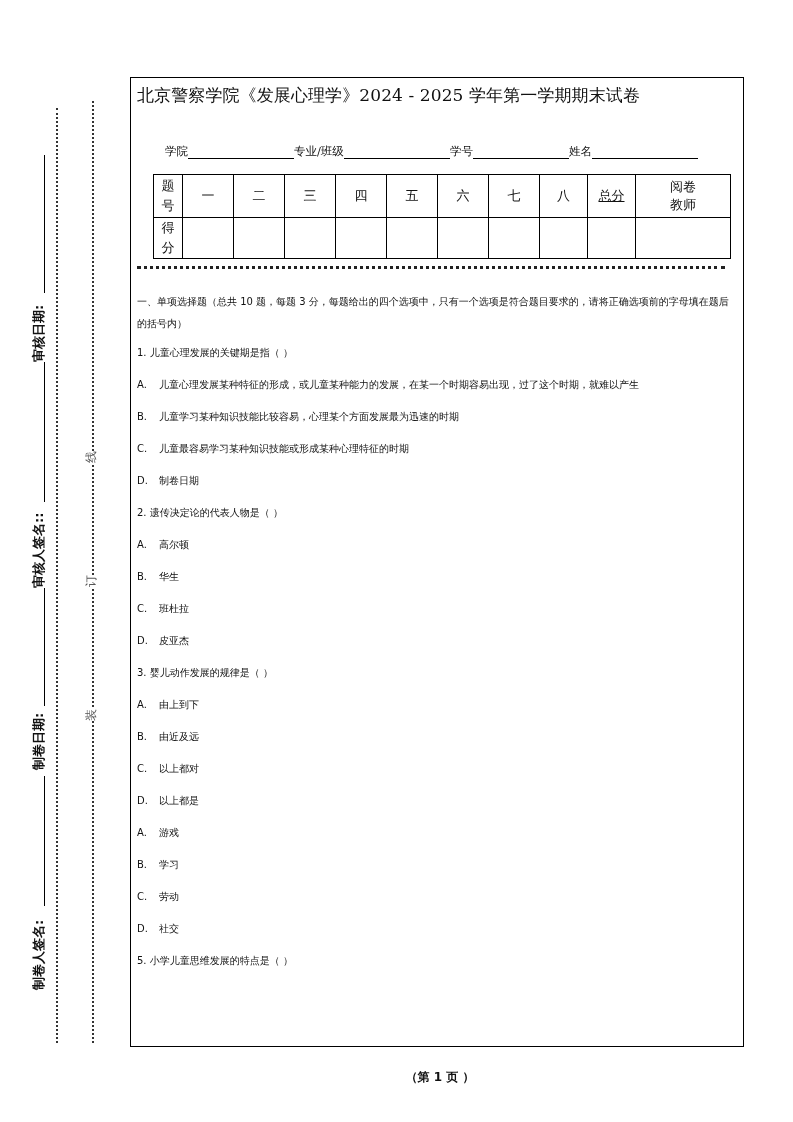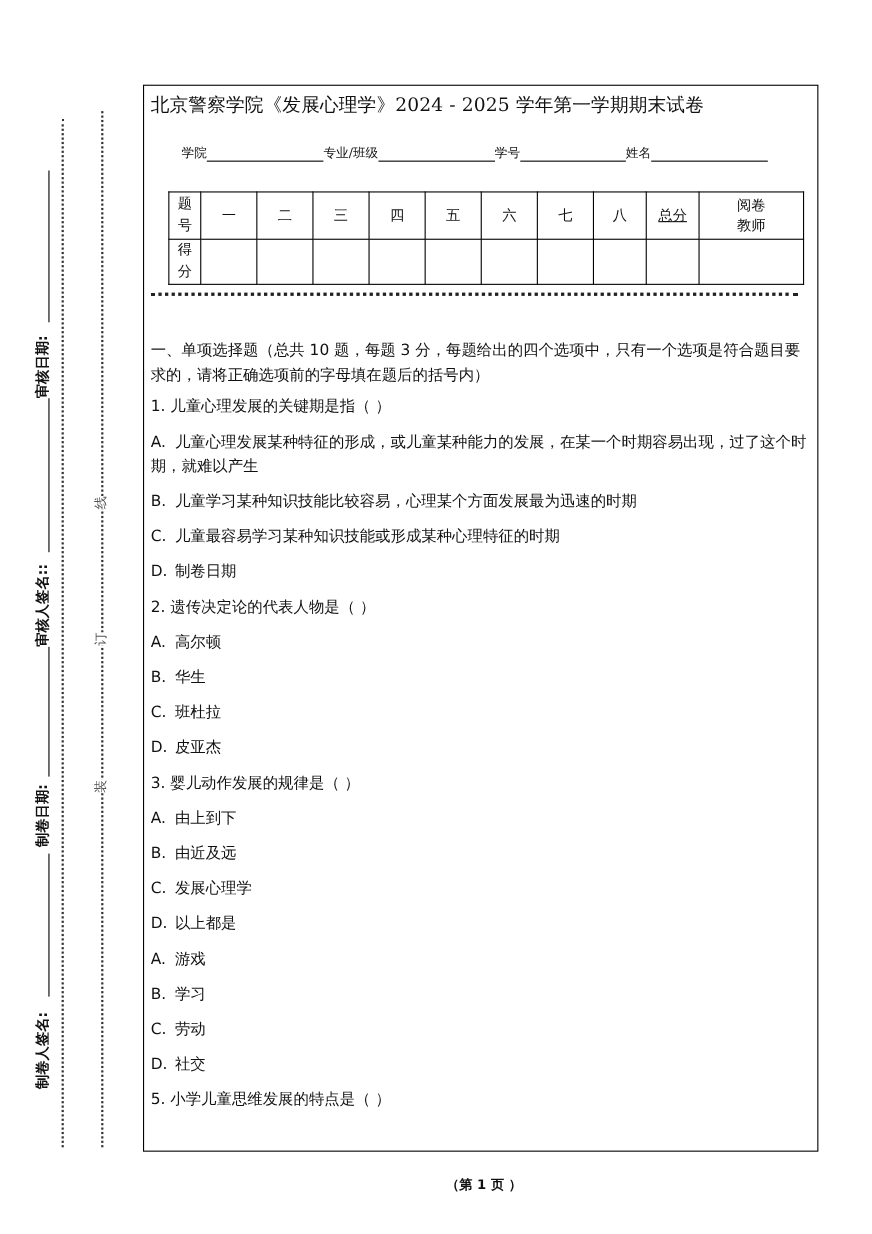--- a/index.html
+++ b/index.html
@@ -18,34 +18,34 @@
   .sig-line { position: absolute; left: 44px; width: 0; border-left: 1px solid #000; }
 
   
   .frame { position: absolute; left: 130px; top: 77px; width: 614px; height: 970px;
            border: 1.5px solid #000; box-sizing: border-box; }
 
   .title { position: absolute; left: 6px; top: 6px; width: 600px; white-space: nowrap;
            font-size: 17px; letter-spacing: 0.1px; }
 
   .info-row { position: absolute; left: 34px; top: 54px; font-size: 11.5px; display: flex; align-items: flex-end; }
-  .info-row .lbl { white-space: nowrap; }
+  .info-row .lbl { white-space: nowrap; margin-top: 12px; }
   .info-row .blank { display: inline-block; border-bottom: 1px solid #000; height: 14px; }
 
   table.score { position: absolute; left: 22px; top: 96px; border-collapse: collapse;
                 font-size: 13px; }
   table.score td { border: 1px solid #000; text-align: center; padding: 0; }
   table.score tr.r1 td { height: 42px; }
   table.score tr.r2 td { height: 40px; }
   table.score td.vert { width: 28px; line-height: 20px; font-size: 13px; }
 
   .dotline { position: absolute; left: 6px; top: 188px; width: 588px; border-top: 3px dotted #222; }
 
-  .content { position: absolute; left: 6px; top: 230px; width: 600px;
-             font-size: 14px; font-family: "DejaVu Sans", sans-serif; }
+  .content { position: absolute; left: 6px; top: 213px; width: 600px;
+             font-size: 10px; font-family: "DejaVu Sans", sans-serif; }
   .content p { margin: 0; }
   .section-head { line-height: 22px; }
   .q { margin-top: 7px !important; line-height: 22px; }
   .opt { margin-top: 10px !important; line-height: 22px; }
   .opt.wrap { line-height: 22px; }
   .content .key { display: inline-block; width: 22px; }
 
   .footer { position: absolute; left: 0; top: 1069px; width: 880px; text-align: center;
             font-size: 12px; font-weight: bold; font-family: "DejaVu Sans", sans-serif; }
 </style>
@@ -135,21 +135,21 @@
 
     <p class="opt">2. 遗传决定论的代表人物是（   ）</p>
     <p class="opt"><span class="key">A.</span><span>高尔顿</span></p>
     <p class="opt"><span class="key">B.</span><span>华生</span></p>
     <p class="opt"><span class="key">C.</span><span>班杜拉</span></p>
     <p class="opt"><span class="key">D.</span><span>皮亚杰</span></p>
 
     <p class="opt">3. 婴儿动作发展的规律是（   ）</p>
     <p class="opt"><span class="key">A.</span><span>由上到下</span></p>
     <p class="opt"><span class="key">B.</span><span>由近及远</span></p>
-    <p class="opt"><span class="key">C.</span><span>发展心理学</span></p>
+    <p class="opt"><span class="key">C.</span><span>以上都对</span></p>
     <p class="opt"><span class="key">D.</span><span>以上都是</span></p>
 
     <p class="opt"><span class="key">A.</span><span>游戏</span></p>
     <p class="opt"><span class="key">B.</span><span>学习</span></p>
     <p class="opt"><span class="key">C.</span><span>劳动</span></p>
     <p class="opt"><span class="key">D.</span><span>社交</span></p>
 
     <p class="opt">5. 小学儿童思维发展的特点是（   ）</p>
   </div>
 </div>

